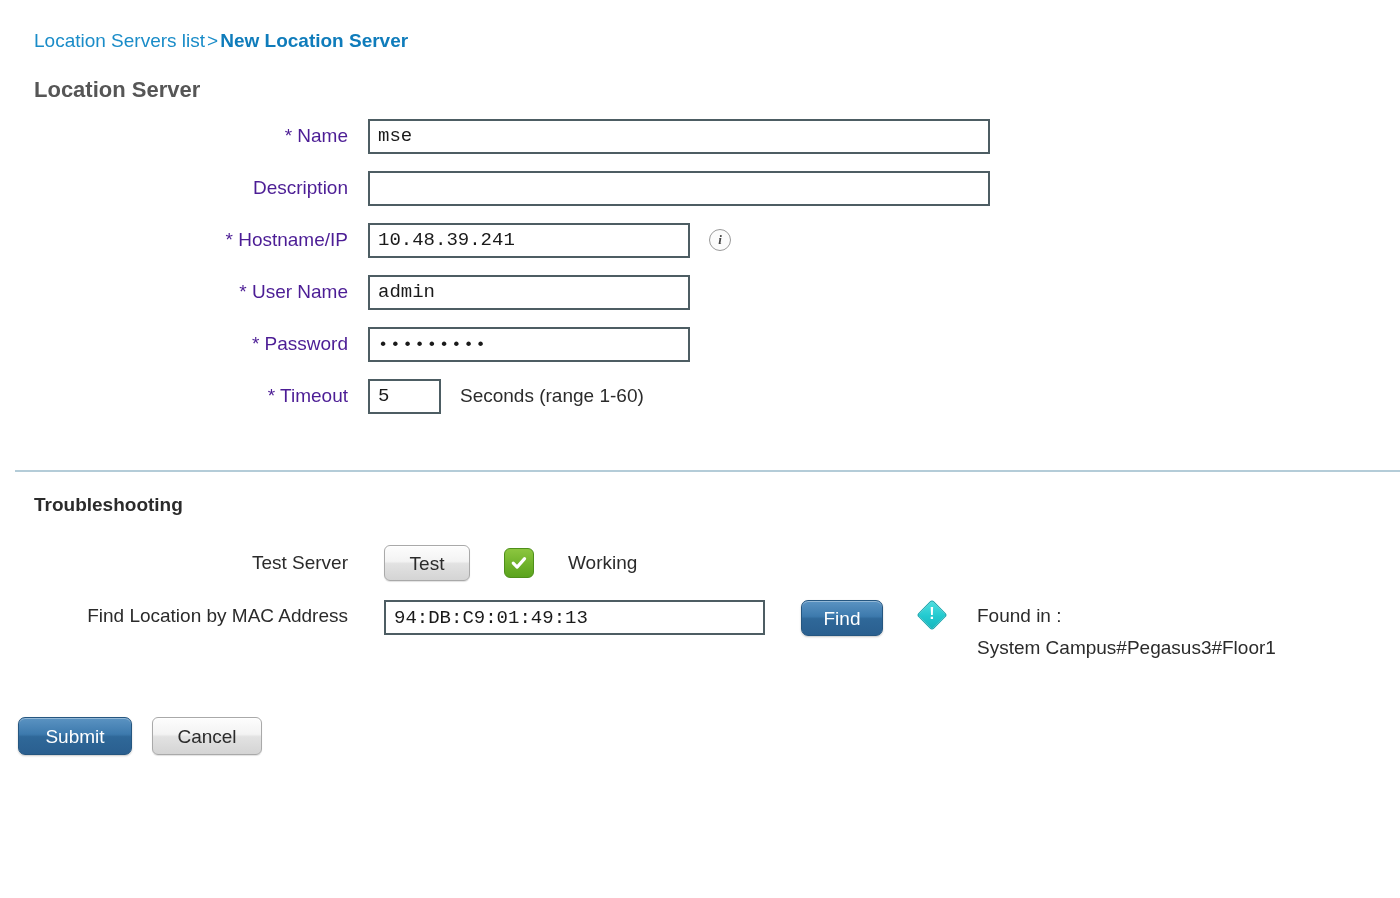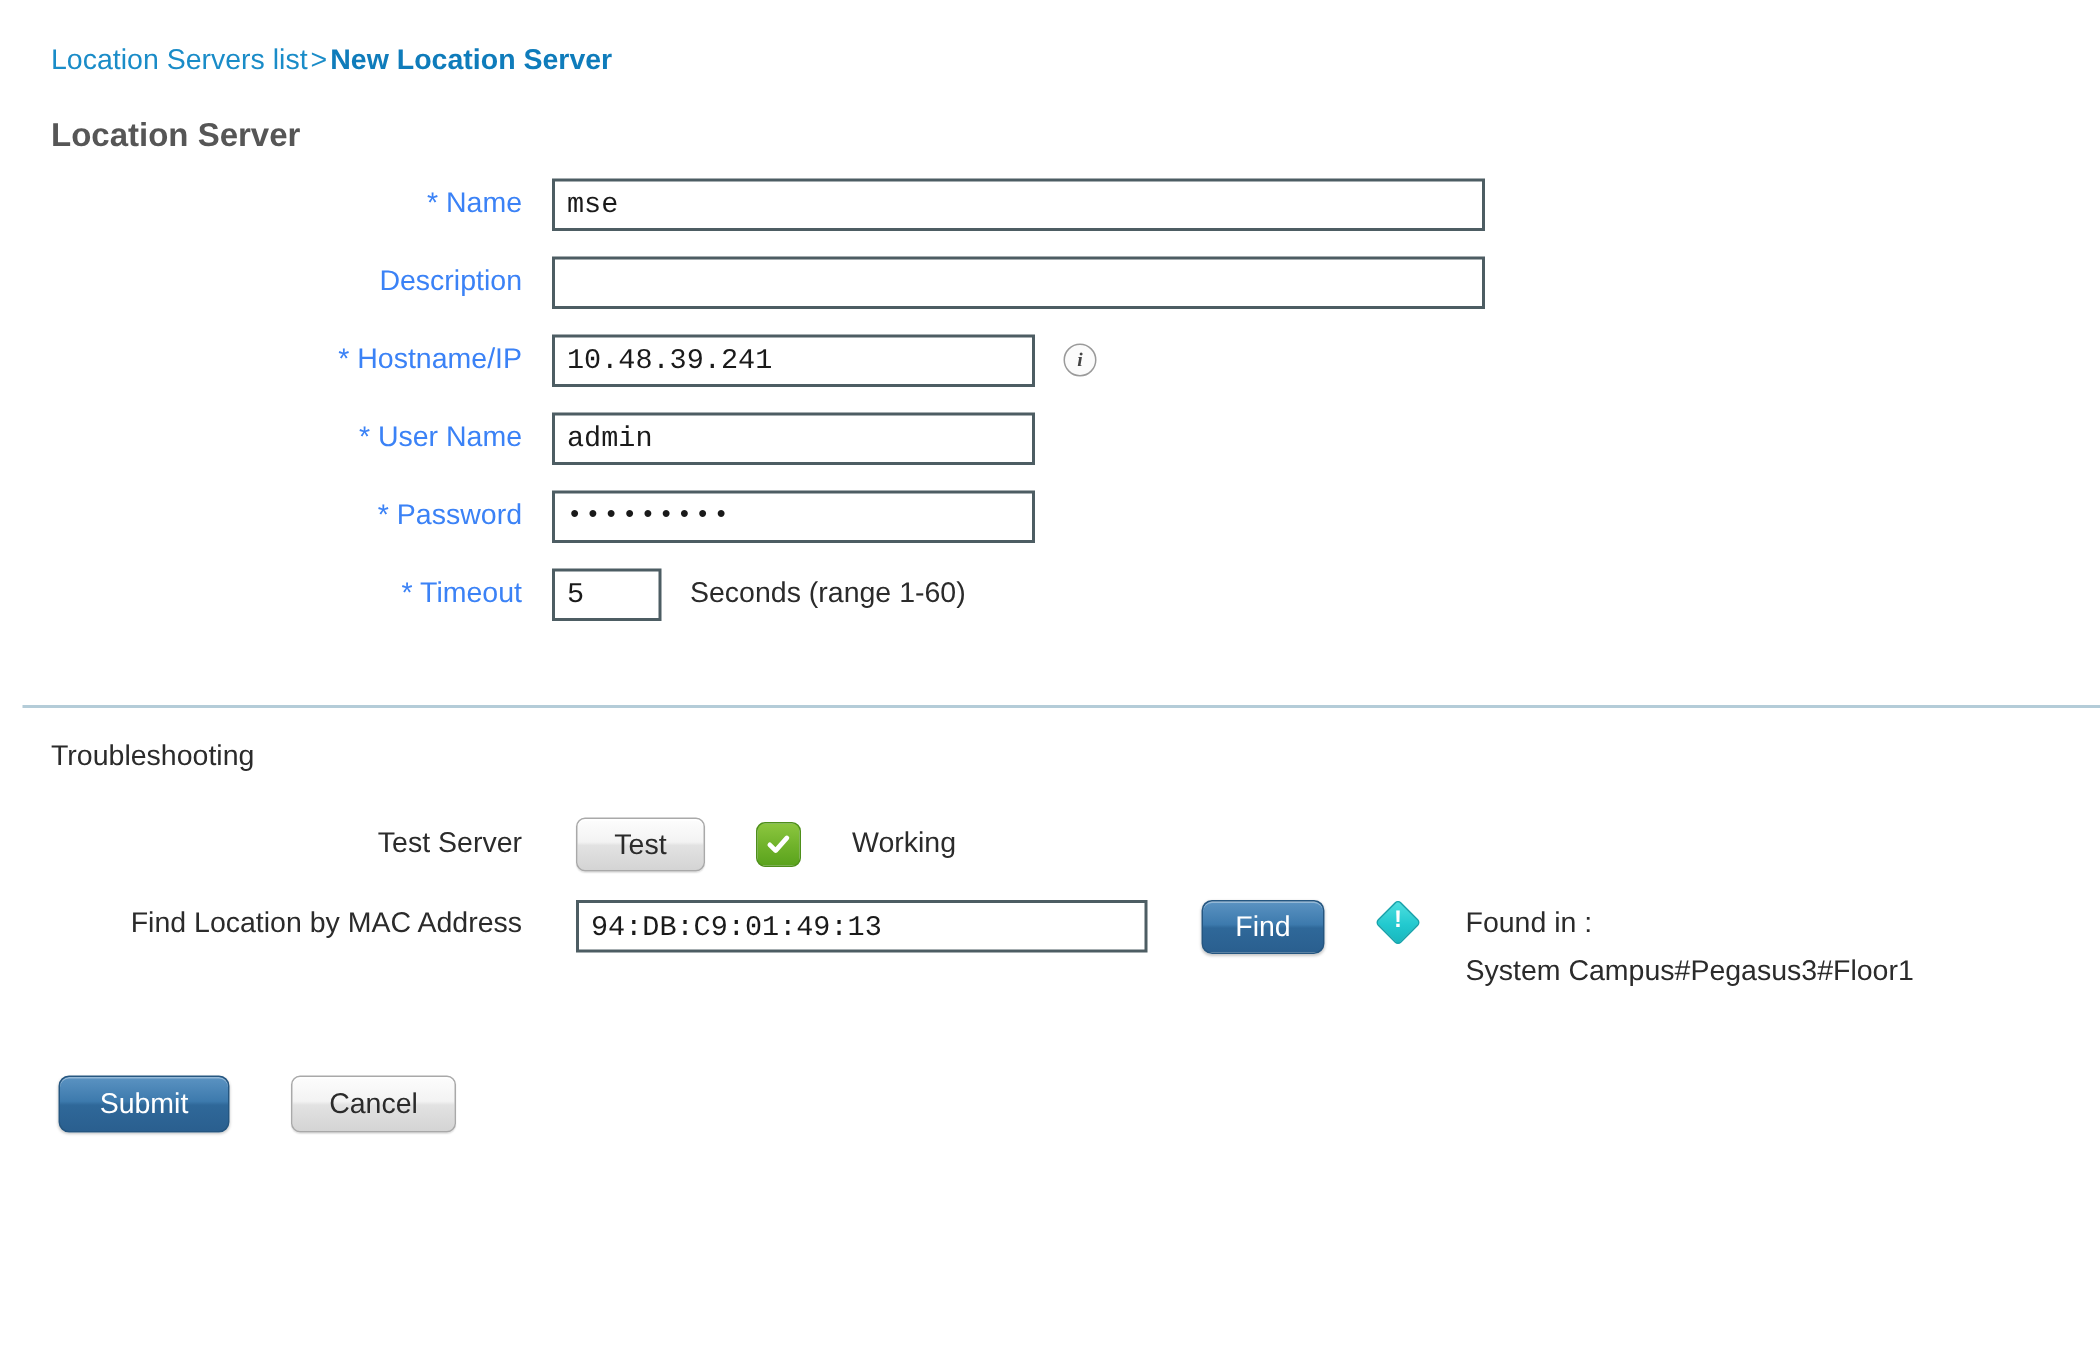--- a/index.html
+++ b/index.html
@@ -48,21 +48,21 @@
     align-items: center;
     height: 52px;
     margin: 0;
     padding: 0;
   }
   .row .label {
     width: 368px;
     text-align: right;
     padding-right: 20px;
     font-size: 19px;
-    color: #3b82f6;
+    color: #4c1d95;
     white-space: nowrap;
     line-height: 24px;
   }
 
   .input {
     height: 35px;
     border: 2px solid #4d5d63;
     background: #ffffff;
     font-size: 19px;
     color: #1a1a1a;
@@ -118,21 +118,21 @@
     height: 2px;
     background: #b4ccd8;
   }
 
   
   .section-title {
     position: absolute;
     left: 34px;
     top: 494px;
     font-size: 19px;
-    font-weight: normal;
+    font-weight: bold;
     color: #2b2b2b;
     white-space: nowrap;
   }
 
   .ts-row {
     display: flex;
     align-items: center;
     height: 50px;
     gap: 16px;
   }
@@ -234,25 +234,25 @@
     margin-left: 14px;
     font-size: 19px;
     color: #2b2b2b;
     line-height: 32px;
     white-space: nowrap;
   }
 
   
   .footer {
     position: absolute;
-    left: 39px;
+    left: 18px;
     top: 717px;
     display: flex;
     align-items: center;
-    gap: 41px;
+    gap: 20px;
   }
 </style>
 </head>
 <body>
 
 <div class="page">
 
   <div class="breadcrumb">
     <span class="crumb-link">Location Servers list</span><span class="crumb-sep">&gt;</span><span class="crumb-current">New Location Server</span>
   </div>

